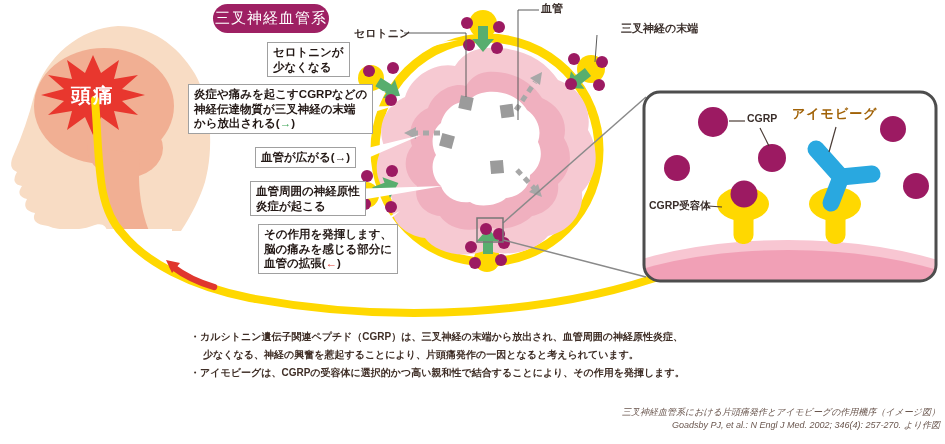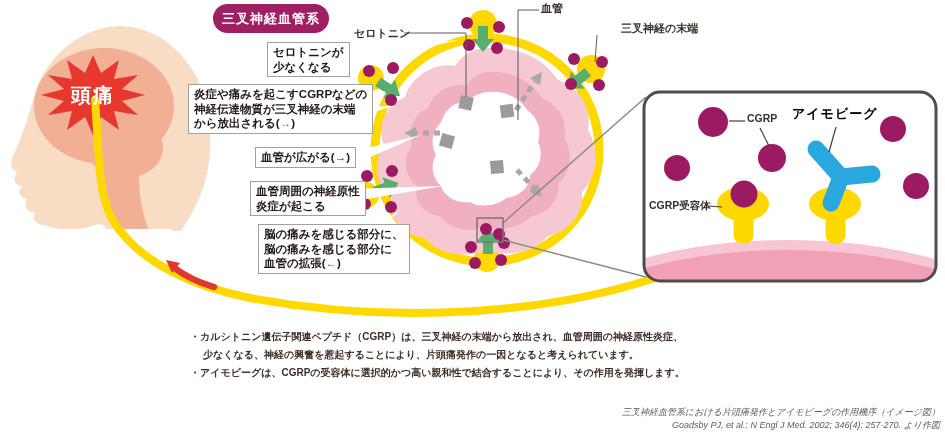--- a/index.html
+++ b/index.html
@@ -1,28 +1,28 @@
 <!DOCTYPE html>
 <html><head>
 <meta charset="utf-8">
 <style>
   html,body{margin:0;padding:0;background:#fff;}
   #stage{position:relative;width:945px;height:444px;background:#ffffff;overflow:hidden;
          font-family:"Liberation Sans","DejaVu Sans",sans-serif;}
   .abs{position:absolute;}
   svg{display:block;}
   .badge{left:213px;top:4px;width:116px;height:29px;background:#9E2063;border-radius:15px;
-         color:#fff;font-weight:700;font-size:13px;letter-spacing:1px;
+         color:#fff;font-weight:400;font-size:15px;letter-spacing:1px;
          display:flex;align-items:center;justify-content:center;}
   .callout{background:#fff;border:1.5px solid #a0a0a0;border-radius:0;
            padding:2px 5px;font-size:11.5px;line-height:14.5px;font-weight:700;color:#231815;
            white-space:nowrap;z-index:3;}
   .lbl{font-size:11px;font-weight:700;color:#3a2e2a;white-space:nowrap;z-index:3;}
   .lbl-small{font-size:10.5px;font-weight:700;color:#3a2e2a;white-space:nowrap;z-index:3;}
-  .drug-lbl{font-size:13px;font-weight:700;color:#000000;letter-spacing:1px;z-index:3;}
+  .drug-lbl{font-size:13px;font-weight:700;color:#a16207;letter-spacing:1px;z-index:3;}
   .pain{left:63px;top:82px;width:60px;text-align:center;color:#fff;font-weight:700;
         font-size:20px;letter-spacing:2px;z-index:3;}
   .arrow-green{color:#3FA557;font-weight:900;}
   .arrow-red{color:#E0372E;font-weight:900;}
   .arrow-plain{color:#231815;}
   .bodytext{left:190px;top:328px;width:600px;font-size:10px;line-height:18px;
             font-weight:700;color:#3f2e26;z-index:3;}
   .bodytext .cont{padding-left:13px;}
   .footnote{left:420px;top:406px;width:520px;text-align:right;font-size:9px;line-height:13px;
             color:#6a564e;z-index:3;font-style:italic;}
@@ -199,21 +199,21 @@
   <div class="abs callout" style="left:255px;top:147px;">
     <div><span>血管が広がる(</span><span class="arrow-plain">→</span><span>)</span></div>
   </div>
 
   <div class="abs callout" style="left:250px;top:181px;">
     <div>血管周囲の神経原性</div>
     <div>炎症が起こる</div>
   </div>
 
   <div class="abs callout" style="left:258px;top:224px;">
-    <div>脳の痛みを感じる部分に、</div>
+    <div>その作用を発揮します、</div>
     <div>脳の痛みを感じる部分に</div>
     <div><span>血管の拡張(</span><span class="arrow-red">←</span><span>)</span></div>
   </div>
 
   <div class="abs lbl" style="left:354px;top:26px;">セロトニン</div>
   <div class="abs lbl" style="left:541px;top:1px;">血管</div>
   <div class="abs lbl" style="left:577px;top:21px;margin-left:44px;">三叉神経の末端</div>
 
   <div class="abs lbl-small" style="left:747px;top:112px;">CGRP</div>
   <div class="abs drug-lbl" style="left:792px;top:105px;">アイモビーグ</div>

